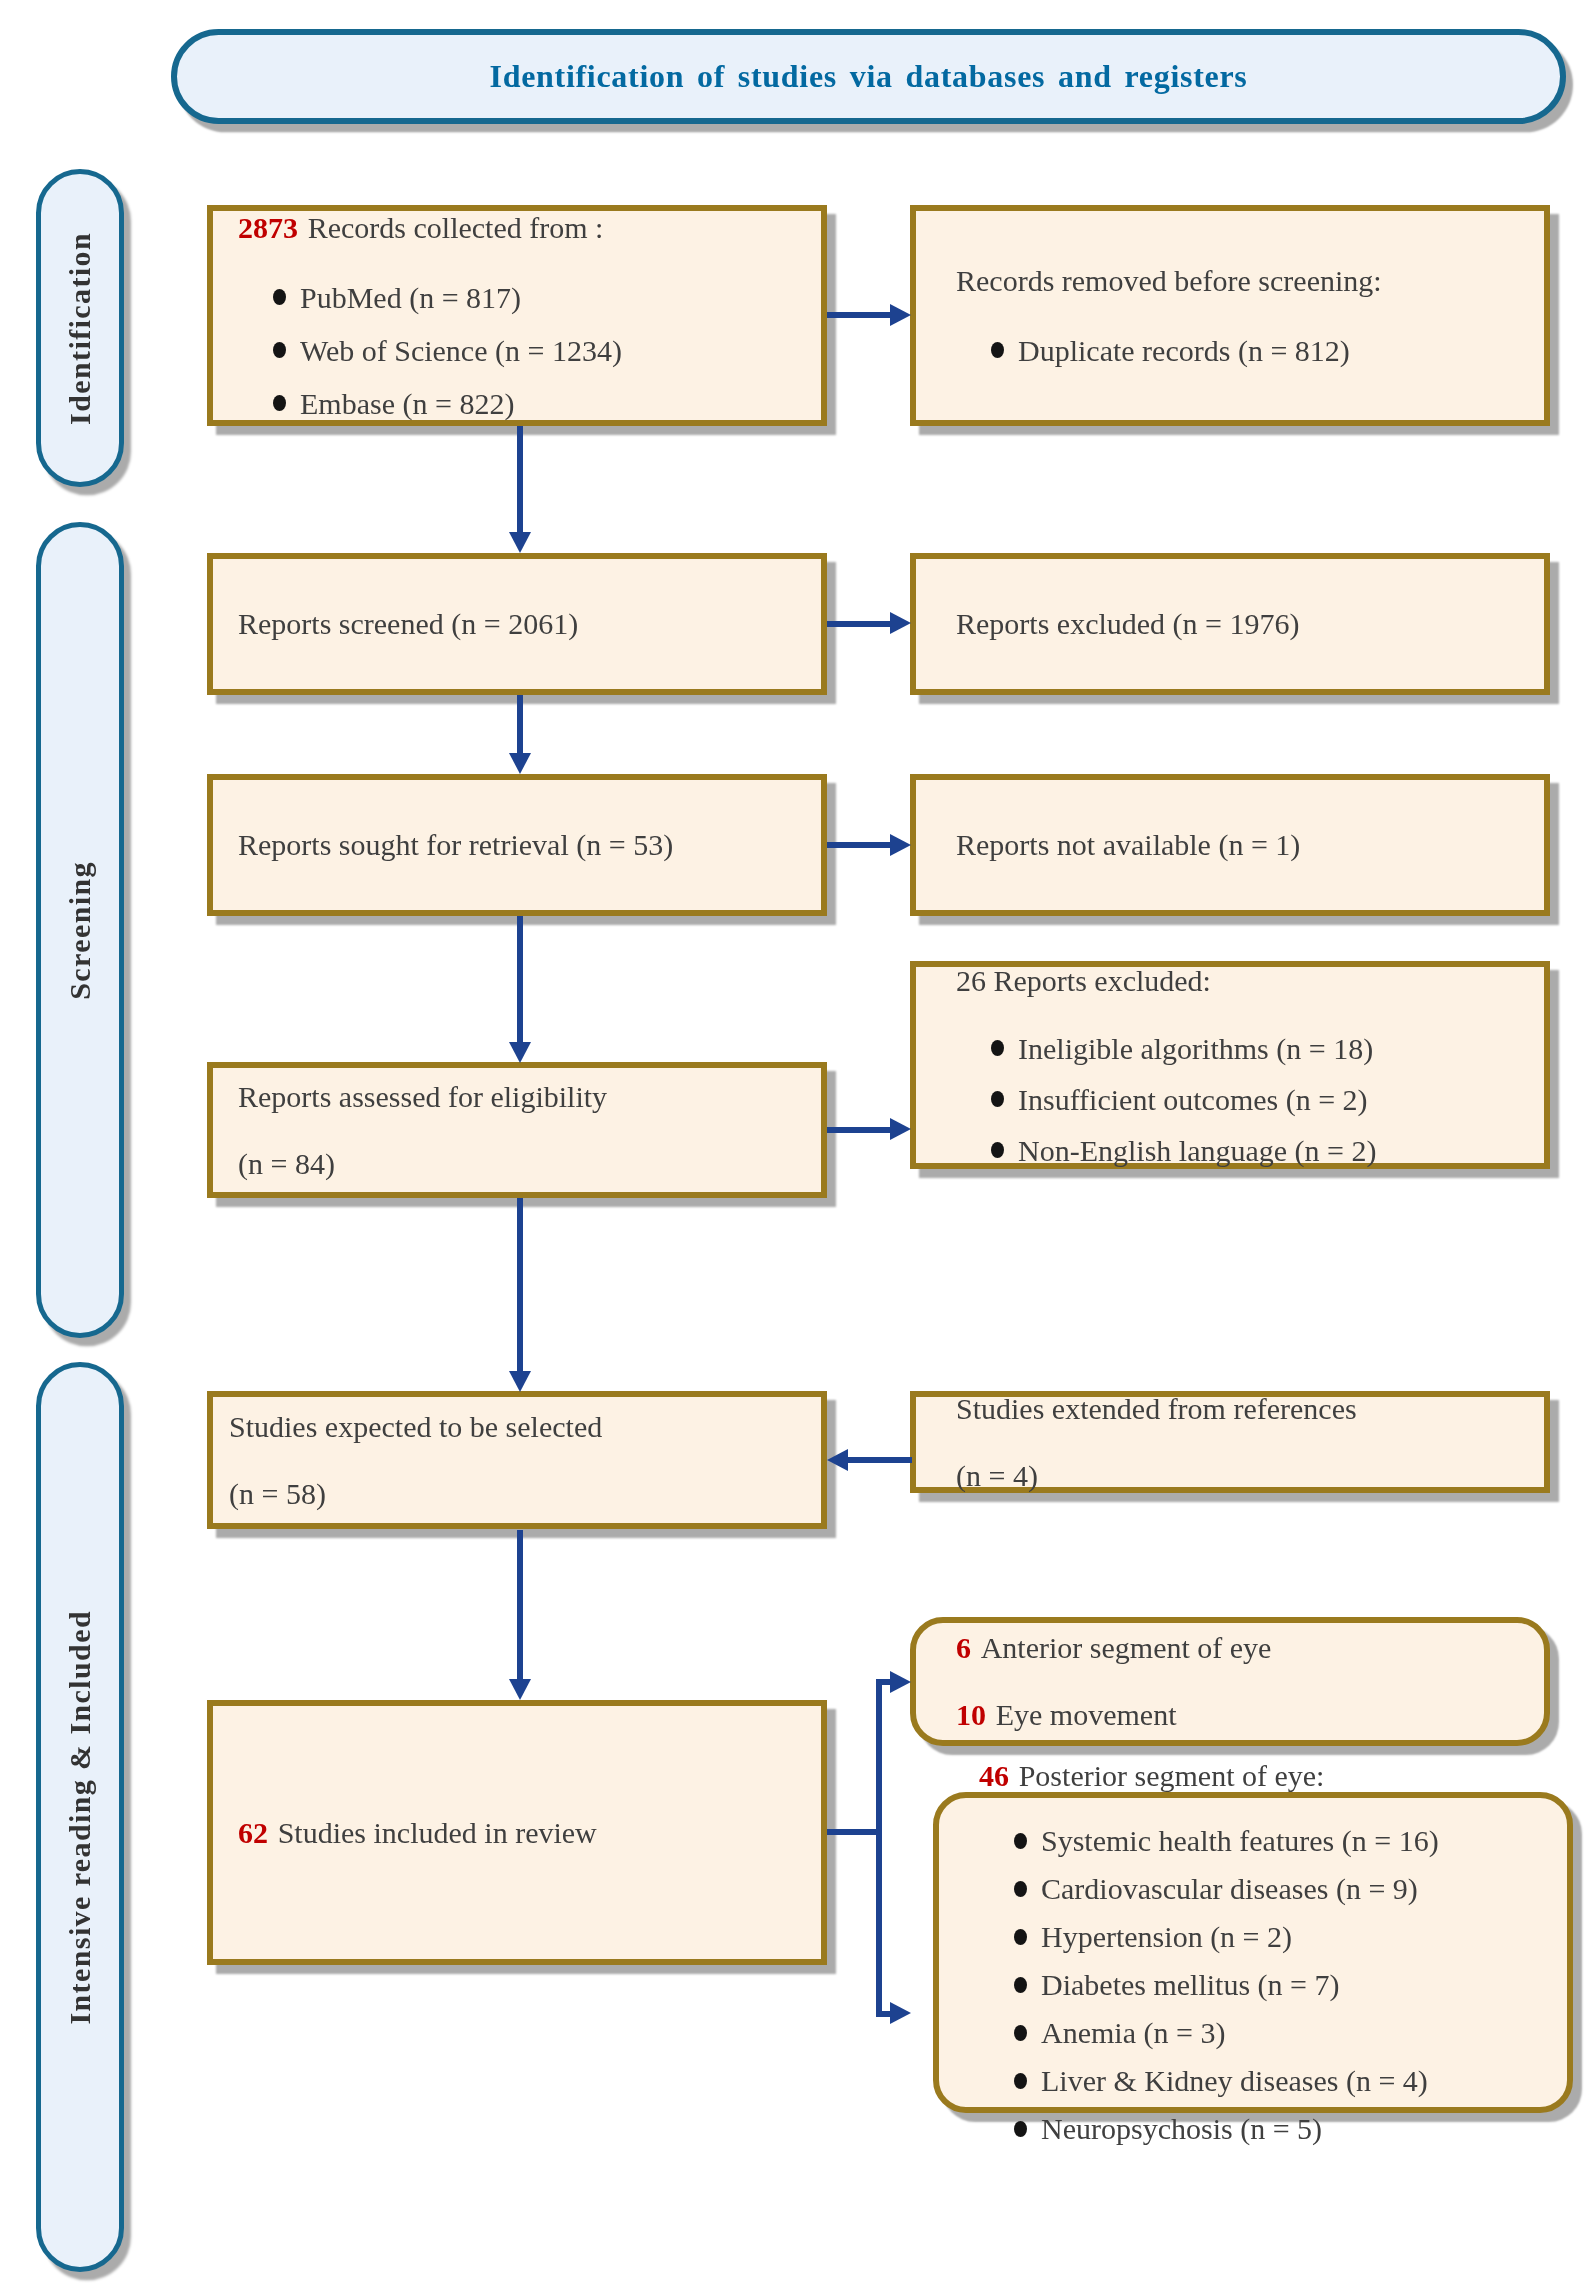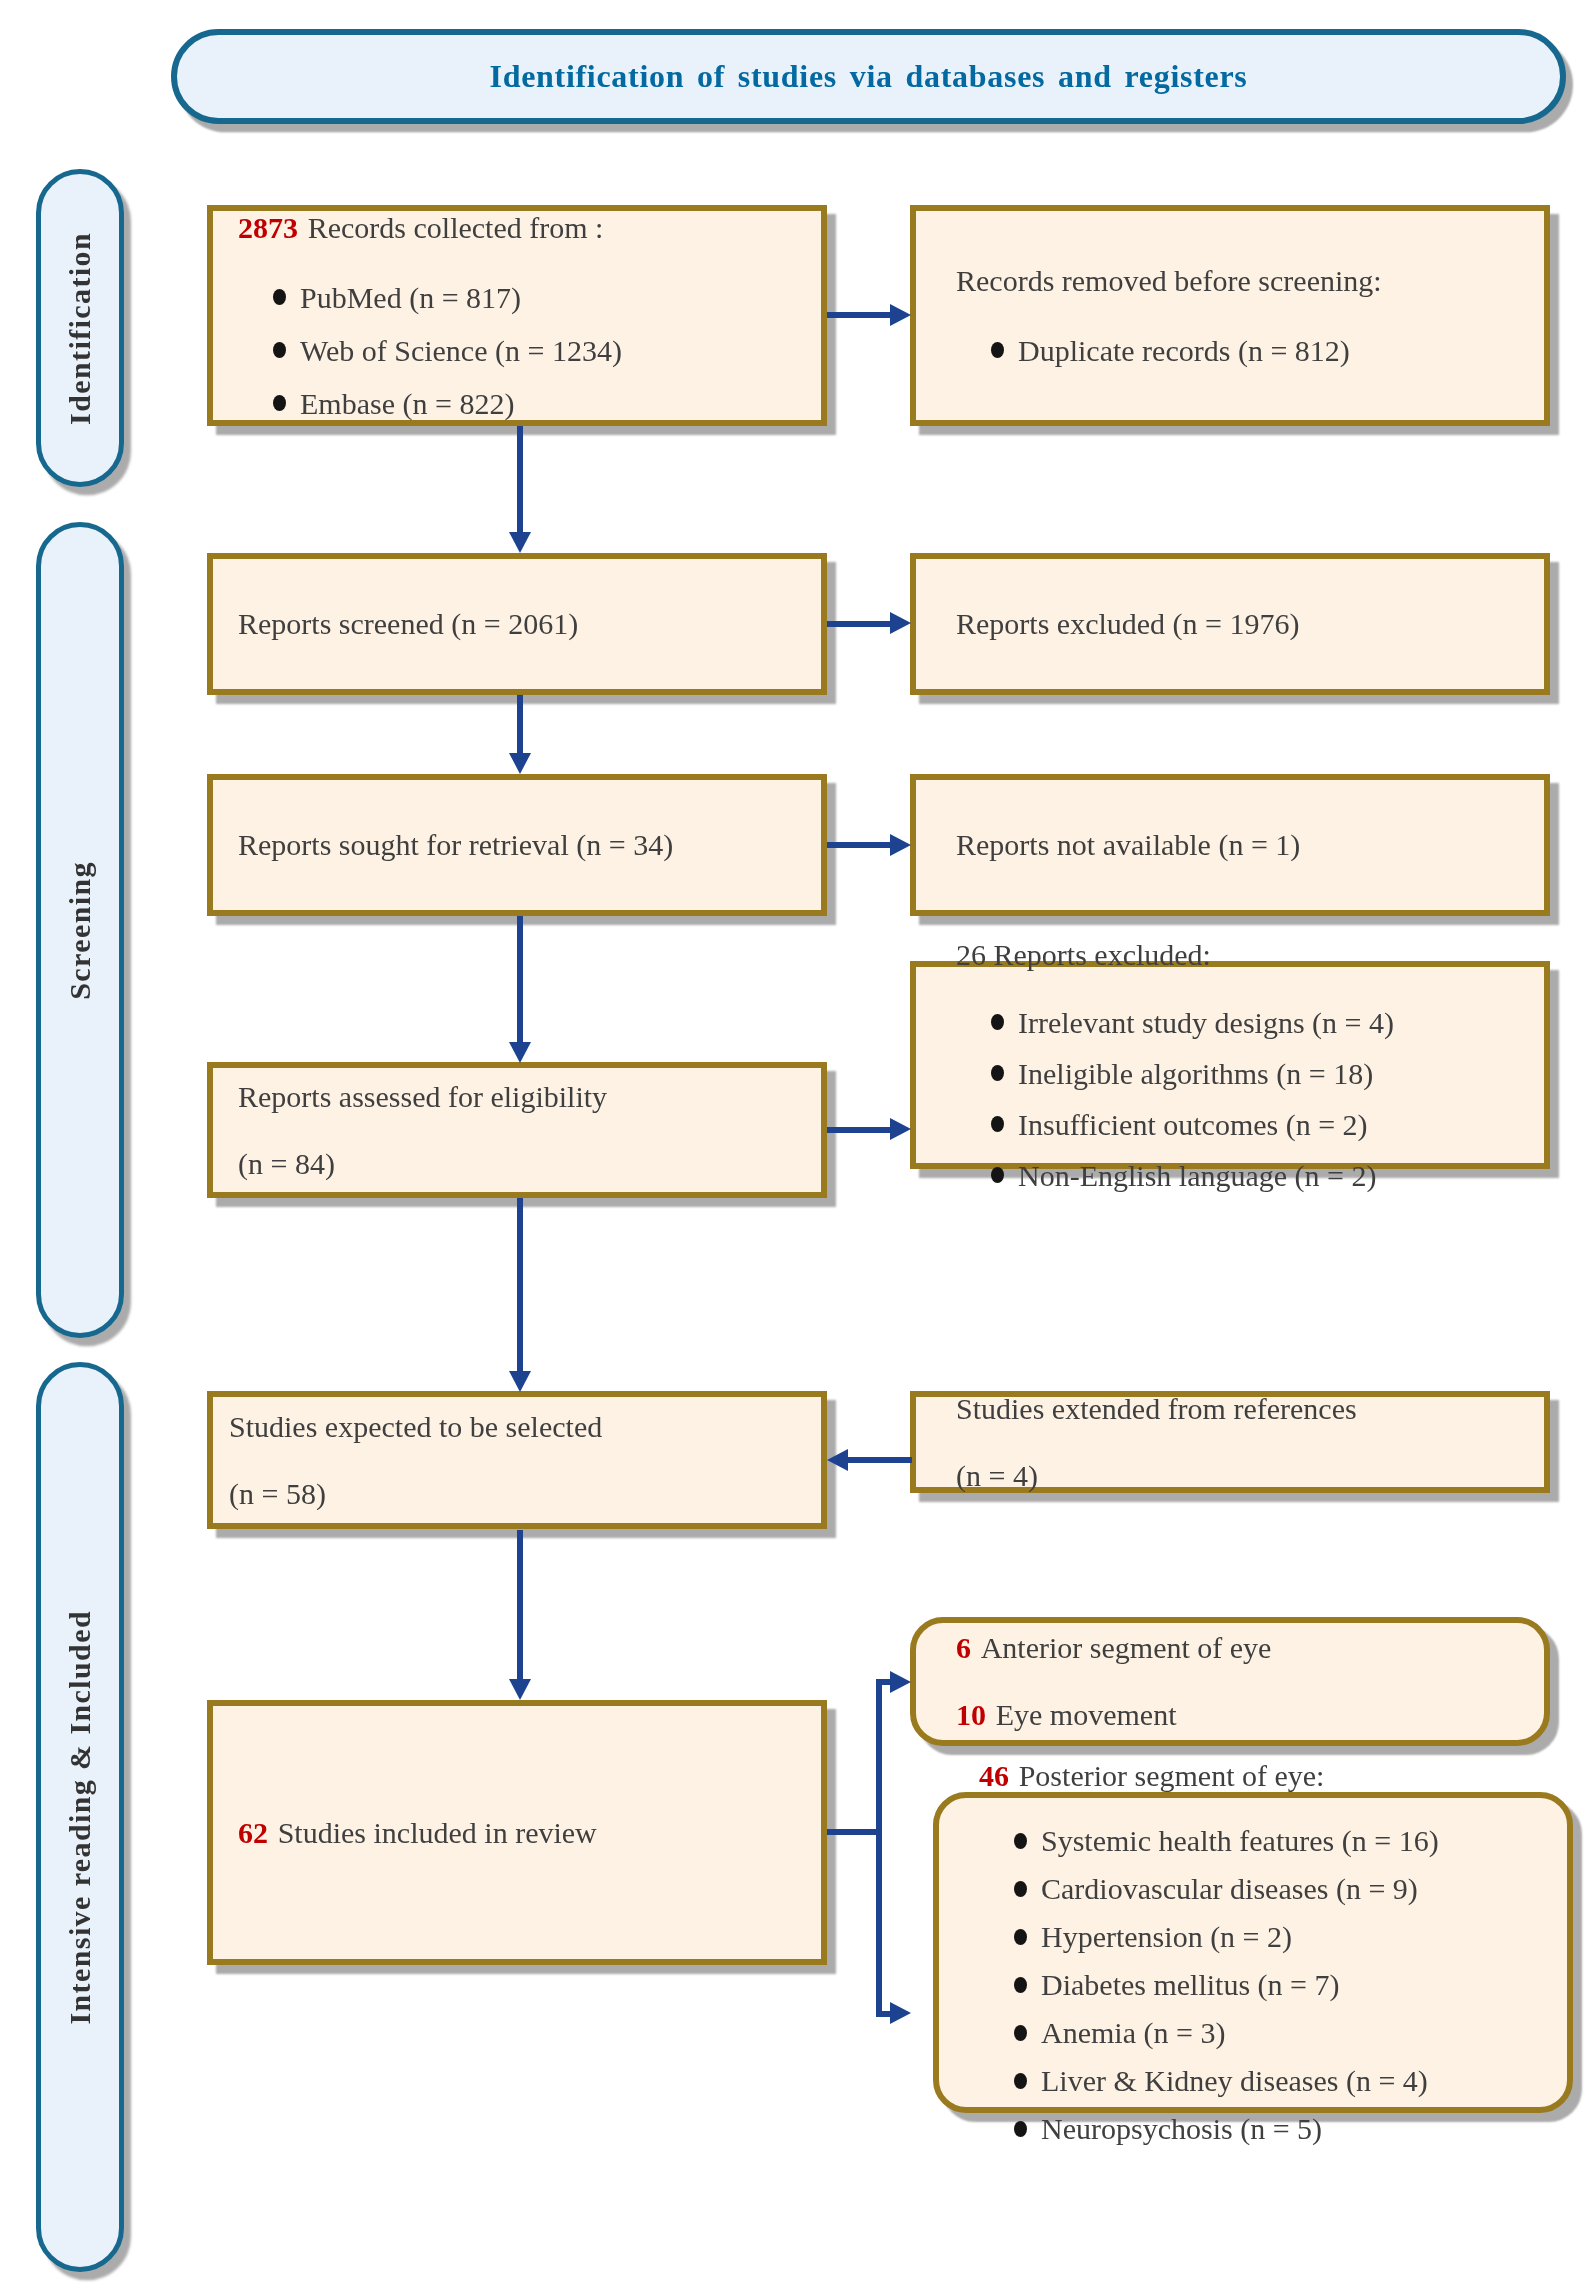--- a/index.html
+++ b/index.html
@@ -111,34 +111,33 @@
   </div>
 
   <div class="box col-left" style="top:553px;height:142px;">
     <div class="line">Reports screened (n = 2061)</div>
   </div>
   <div class="box col-right" style="top:553px;height:142px;">
     <div class="line">Reports excluded (n = 1976)</div>
   </div>
 
   <div class="box col-left" style="top:774px;height:142px;">
-    <div class="line">Reports sought for retrieval (n = 34)</div>
+    <div class="line">Reports sought for retrieval (n = 53)</div>
   </div>
   <div class="box col-right" style="top:774px;height:142px;">
     <div class="line">Reports not available (n = 1)</div>
   </div>
 
   <div class="box col-left" style="top:1062px;height:136px;">
     <div class="line">Reports assessed for eligibility</div>
     <div class="line">(n = 84)</div>
   </div>
   <div class="box col-right lh74" style="top:961px;height:208px;">
     <div class="line">26 Reports excluded:</div>
     <ul class="bullets">
-      <li>Irrelevant study designs (n = 4)</li>
       <li>Ineligible algorithms (n = 18)</li>
       <li>Insufficient outcomes (n = 2)</li>
       <li>Non-English language (n = 2)</li>
     </ul>
   </div>
 
   <div class="box col-left" style="top:1391px;height:138px;padding-left:16px;">
     <div class="line">Studies expected to be selected</div>
     <div class="line">(n = 58)</div>
   </div>

